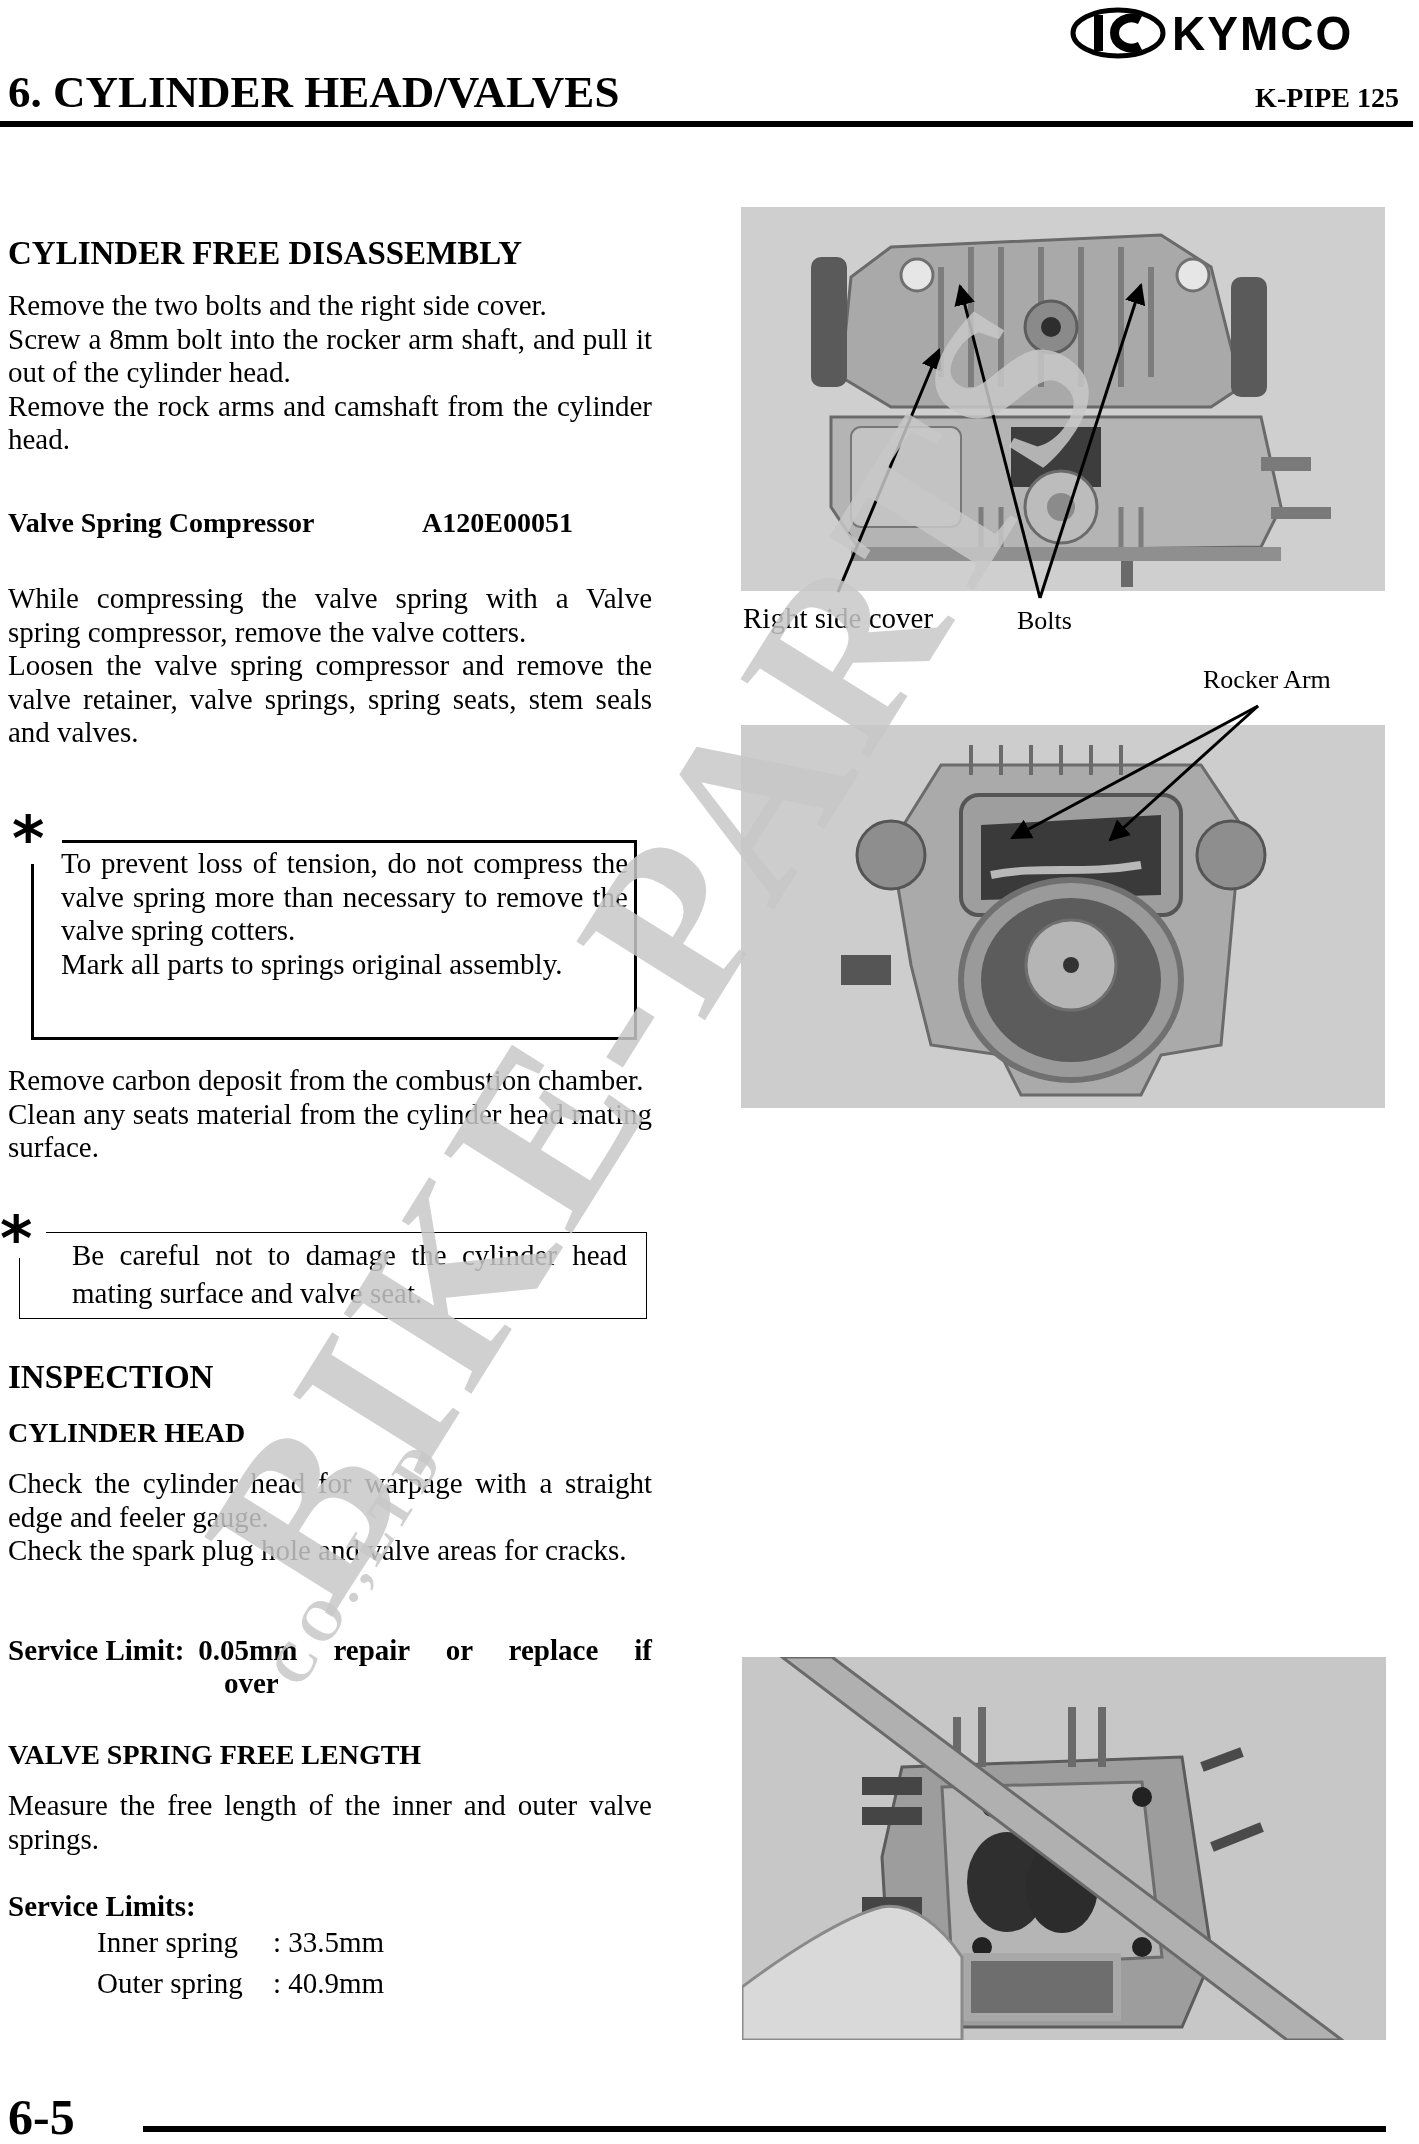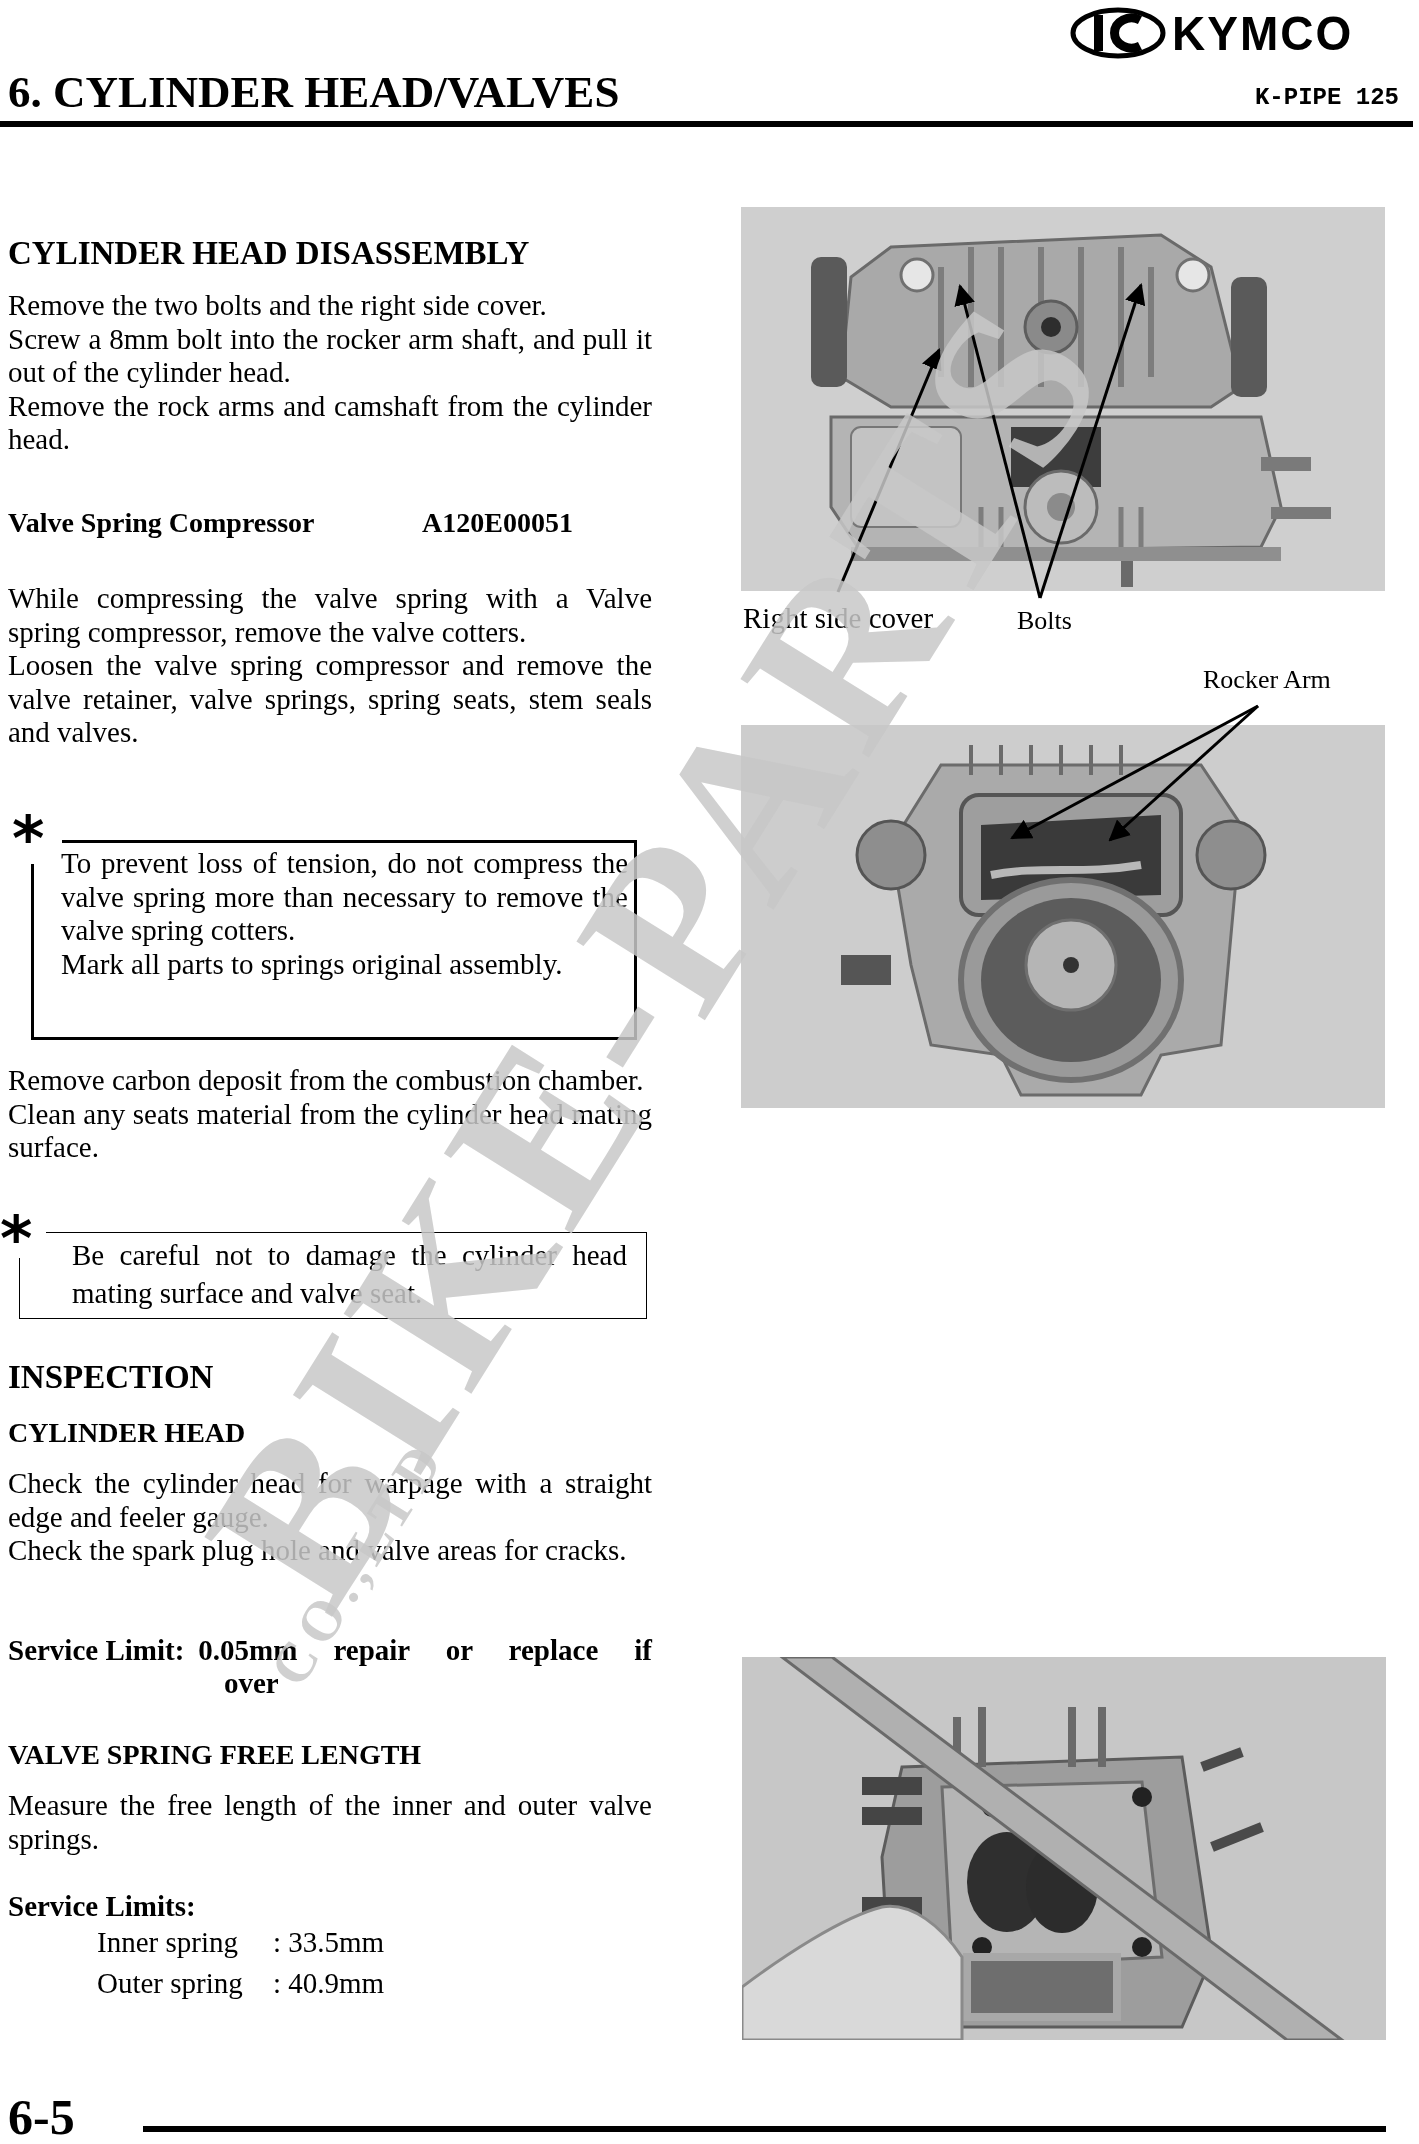--- a/index.html
+++ b/index.html
@@ -4,21 +4,21 @@
 <style>
   html, body { margin:0; padding:0; background:#ffffff; }
   body { width:1419px; height:2144px; position:relative; overflow:hidden;
          font-family:"Liberation Serif", "DejaVu Serif", serif; color:#000; }
   .abs { position:absolute; }
   .logo { left:1070px; top:4px; width:345px; height:58px; display:flex; align-items:center; }
   .logo-mark { width:96px; height:52px; position:relative; }
   .logo-text { font-family:"Liberation Sans","DejaVu Sans",sans-serif; font-weight:bold;
                font-size:46px; letter-spacing:2px; margin-left:6px; line-height:1; transform:scaleY(1.05); }
   .page-title { left:8px; top:66px; font-size:45px; font-weight:bold; line-height:52px; white-space:nowrap; }
-  .model { right:20px; top:78px; font-size:24px; font-weight:bold; line-height:40px;font-family:Liberation Mono, monospace; }
+  .model { right:20px; top:78px; font-size:28px; font-weight:bold; line-height:40px; }
   .top-rule { left:0; top:121px; width:1413px; height:6px; background:#000; }
   .col { left:8px; width:644px; font-size:29px; line-height:33.5px; }
   .h2 { font-size:33px; font-weight:bold; line-height:40px; }
   .h3 { font-size:28px; font-weight:bold; line-height:34px; }
   .p { text-align:justify; text-align-last:left; }
   .bold { font-weight:bold; }
   .note1 { left:31px; top:840px; width:600px; height:194px; border:3px solid #000; border-left-width:3px;
            border-top-width:3px; }
   .note1-text { left:61px; top:847px; width:567px; font-size:29px; line-height:33.5px; text-align:justify; text-align-last:left; }
   .note2 { left:19px; top:1232px; width:626px; height:85px; border:1.5px solid #000; }
@@ -43,21 +43,21 @@
       <rect x="24" y="8" width="9" height="36" fill="#000"></rect>
       <path d="M70 13 A17 15 0 1 0 70 39" fill="none" stroke="#000" stroke-width="9"></path>
     </svg>
   </div>
   <span class="logo-text">KYMCO</span>
 </div>
 <div class="abs page-title">6. CYLINDER HEAD/VALVES</div>
 <div class="abs model">K-PIPE 125</div>
 <div class="abs top-rule"></div>
 
-<div class="abs h2" style="left:8px; top:233px;">CYLINDER HEAD DISASSEMBLY</div>
+<div class="abs h2" style="left:8px; top:233px;">CYLINDER FREE DISASSEMBLY</div>
 
 <div class="abs col" style="top:289px;">
   <div>Remove the two bolts and the right side cover.</div>
   <div class="p">Screw a 8mm bolt into the rocker arm shaft, and pull it out of the cylinder head.</div>
   <div class="p">Remove the rock arms and camshaft from the cylinder head.</div>
 </div>
 
 <div class="abs h3" style="left:8px; top:506px;">Valve Spring Compressor</div>
 <div class="abs h3" style="left:422px; top:506px;">A120E00051</div>
 

